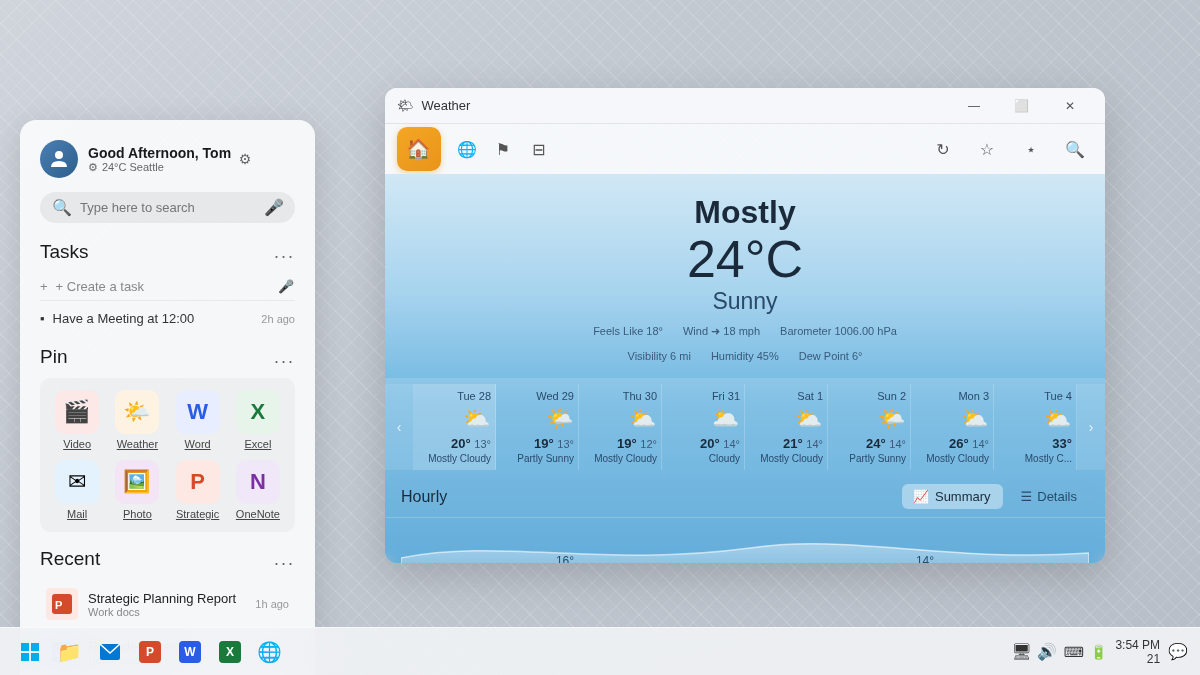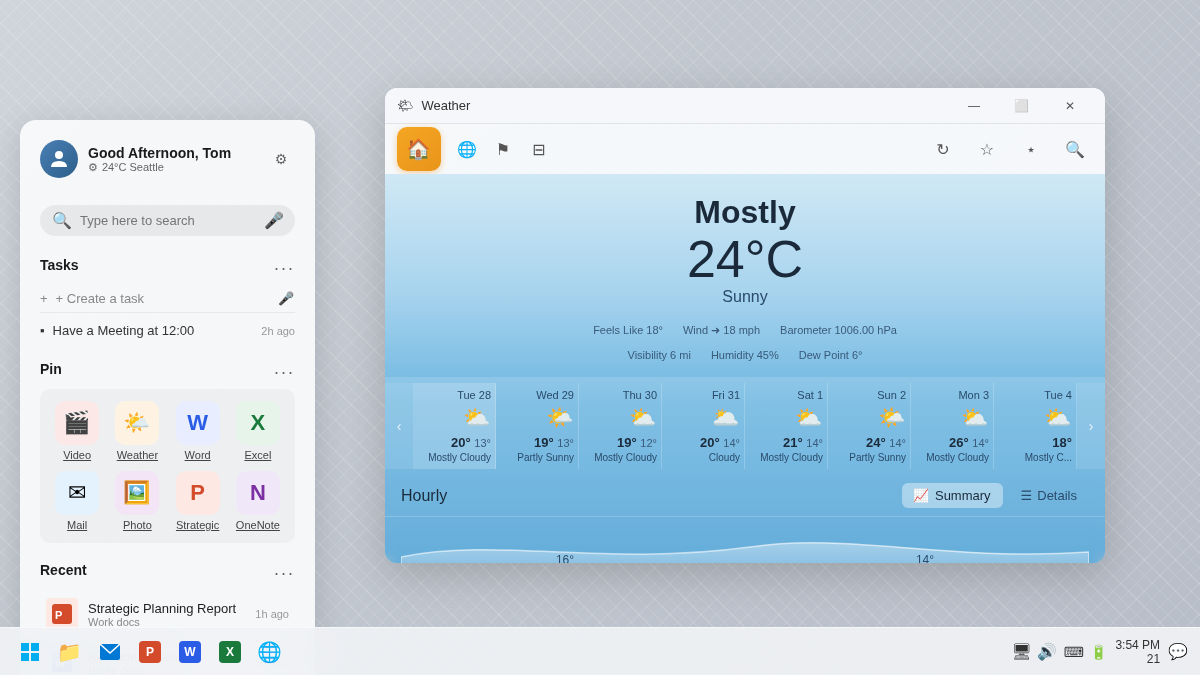--- a/index.html
+++ b/index.html
@@ -105,22 +105,22 @@
       background: rgba(248,249,250,0.96);
       border-radius: 16px;
       box-shadow: 0 8px 32px rgba(0,0,0,0.15);
       padding: 20px;
       z-index: 50;
     }
 
     .widget-header {
       display: flex;
       align-items: center;
-      justify-content: space-between;
-      margin-bottom: 27px;
+      justify-content: flex-start;
+      margin-bottom: 14px;
     }
 
     .widget-user {
       display: flex;
       align-items: center;
       gap: 10px;
     }
 
     .avatar {
       width: 38px;
@@ -180,22 +180,22 @@
     }
 
     .section-header {
       display: flex;
       align-items: center;
       justify-content: space-between;
       margin-bottom: 10px;
     }
 
     .section-title {
-      font-size: 14px;
-      font-weight: 700;
+      font-size: 19px;
+      font-weight: 400;
       color: #1a1a1a;
     }
 
     .more-btn {
       font-size: 18px;
       color: #666;
       cursor: pointer;
       letter-spacing: 2px;
     }
 
@@ -410,23 +410,23 @@
     }
 
     .temp-display {
       font-size: 52px;
       font-weight: 300;
       color: #1a2a3a;
       line-height: 1.1;
     }
 
     .condition {
-      font-size: 16px;
+      font-size: 23px;
       color: #2a4a6a;
-      margin-bottom: 14px;
+      margin-bottom: 6px;
     }
 
     .weather-details {
       display: flex;
       justify-content: center;
       gap: 20px;
       font-size: 11px;
       color: #3a5a7a;
       padding: 4px 0 8px;
     }
@@ -806,21 +806,21 @@
             <div class="forecast-temps">
               <span>26°</span>
               <span class="forecast-lo">14°</span>
             </div>
             <div class="forecast-desc">Mostly Cloudy</div>
           </div>
           <div class="forecast-day">
             <div class="forecast-date">Tue 4</div>
             <div class="forecast-icon">⛅</div>
             <div class="forecast-temps">
-              <span>18°</span>
+              <span>33°</span>
             </div>
             <div class="forecast-desc">Mostly C...</div>
           </div>
         </div>
         <div class="scroll-arrow">›</div>
       </div>
 
       <div class="hourly-section">
         <div class="hourly-header">
           <span class="hourly-title">Hourly</span>

